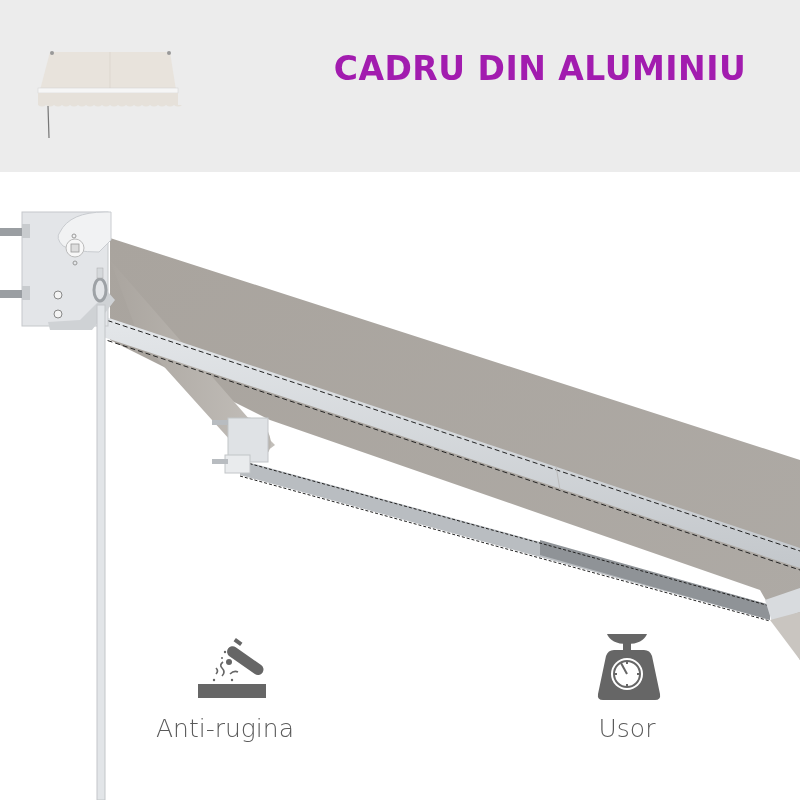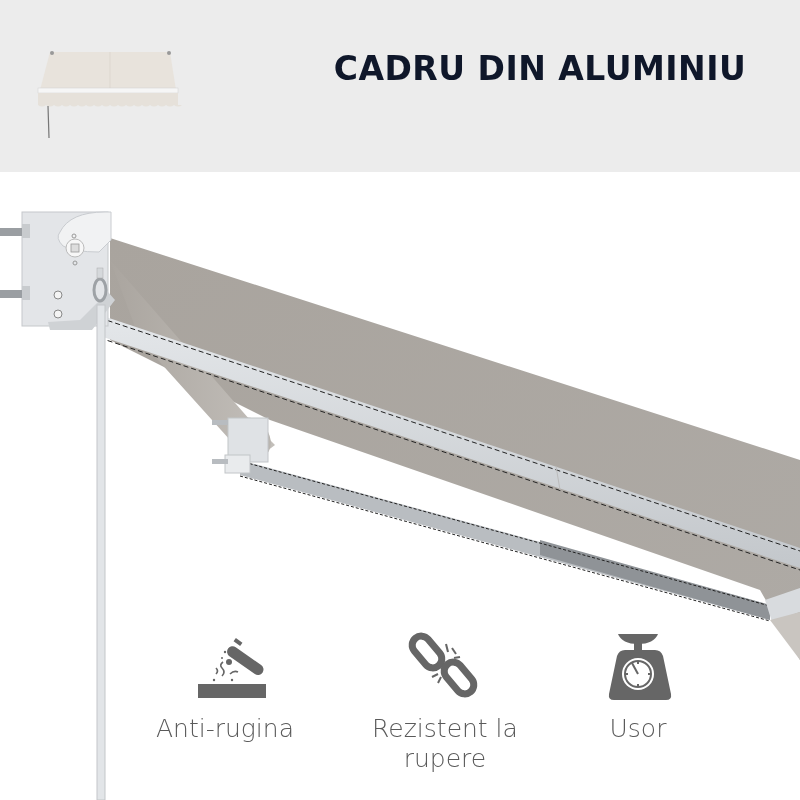--- a/index.html
+++ b/index.html
@@ -1,28 +1,28 @@
 <!DOCTYPE html>
 <html><head>
 <meta charset="utf-8">
 <style>
   html, body { margin:0; padding:0; }
   body { width:800px; height:800px; overflow:hidden; background:#ffffff; position:relative; font-family:"DejaVu Sans", sans-serif; }
   .header { position:absolute; left:0; top:0; width:800px; height:172px; background:#ececec; }
   .header-thumb { position:absolute; left:36px; top:50px; width:146px; height:90px; }
-  .header-title { position:absolute; left:300px; top:46px; width:480px; text-align:center; color:#0f172a; font-family:"DejaVu Sans", sans-serif; font-weight:bold; font-size:33px; line-height:46px; letter-spacing:0.5px; }
+  .header-title { position:absolute; left:300px; top:46px; width:480px; text-align:center; color:#a21caf; font-family:"DejaVu Sans", sans-serif; font-weight:bold; font-size:33px; line-height:46px; letter-spacing:0.5px; }
   .header-title span { display:block; }
   .scene { position:absolute; left:0; top:172px; width:800px; height:628px; }
   .features { position:absolute; left:0; top:620px; width:800px; height:180px; }
   .feature { position:absolute; top:10px; width:180px; text-align:center; }
   .feature .icon { width:90px; height:70px; margin:0 auto; display:block; }
   .feature .label { margin-top:14px; color:#5a5a5a; font-family:"DejaVu Sans", sans-serif; font-weight:300; font-size:25px; line-height:30px; }
   .f1 { left:135px; }
   .f2 { left:355px; }
-  .f3 { left:548px; }
+  .f3 { left:537px; }
 </style>
 </head>
 <body>
 
 <div class="header">
   <svg class="header-thumb" viewBox="0 0 146 90">
     <polygon points="14,2 134,2 140,40 4,40" fill="#e8e3dc"></polygon>
     <line x1="74" y1="2" x2="74" y2="40" stroke="#ddd7cf" stroke-width="1"></line>
     <rect x="2" y="38" width="140" height="5" fill="#f6f6f6" stroke="#d0d0d0" stroke-width="0.5"></rect>
     <rect x="2" y="43" width="140" height="12" fill="#e6e1da"></rect>
@@ -106,36 +106,20 @@
       <path d="M36,44 q3,-3 0,-6" stroke="#666" stroke-width="1.6" fill="none"></path>
       <path d="M42,46 q4,-4 0,-8 q-3,-3 1,-6" stroke="#666" stroke-width="1.6" fill="none"></path>
       <path d="M50,44 q4,-4 8,-2" stroke="#666" stroke-width="1.6" fill="none"></path>
       <circle cx="34" cy="50" r="1.2" fill="#666"></circle>
       <circle cx="52" cy="50" r="1.2" fill="#666"></circle>
       <circle cx="45" cy="22" r="1.2" fill="#666"></circle>
       <circle cx="42" cy="28" r="1" fill="#666"></circle>
     </svg>
     <div class="label">Anti-rugina</div>
   </div>
-  <div class="feature f2">
-    <svg class="icon" viewBox="0 0 90 70">
-      <rect x="18" y="4" width="18" height="36" rx="9" fill="none" stroke="#666" stroke-width="7" transform="rotate(-40 27 22)"></rect>
-      <rect x="50" y="30" width="18" height="36" rx="9" fill="none" stroke="#666" stroke-width="7" transform="rotate(-40 59 48)"></rect>
-      <line x1="46" y1="14" x2="48" y2="22" stroke="#666" stroke-width="2"></line>
-      <line x1="52" y1="18" x2="56" y2="24" stroke="#666" stroke-width="2"></line>
-      <line x1="54" y1="28" x2="60" y2="27" stroke="#666" stroke-width="2"></line>
-      <line x1="30" y1="40" x2="37" y2="40" stroke="#666" stroke-width="2"></line>
-      <line x1="32" y1="47" x2="38" y2="44" stroke="#666" stroke-width="2"></line>
-      <line x1="38" y1="53" x2="41" y2="47" stroke="#666" stroke-width="2"></line>
-    </svg>
-    <div class="label">
-      <span>Rezistent la</span><br>
-      <span>rupere</span>
-    </div>
-  </div>
   <div class="feature f3">
     <svg class="icon" viewBox="0 0 90 70">
       <path d="M25,4 h40 q-4,10 -20,10 q-16,0 -20,-10 z" fill="#666"></path>
       <rect x="41" y="12" width="8" height="8" fill="#666"></rect>
       <path d="M28,20 h34 q6,0 8,6 l8,38 q1,6 -5,6 h-52 q-6,0 -5,-6 l8,-38 q2,-6 8,-6 z" fill="#666"></path>
       <circle cx="45" cy="44" r="16" fill="#fff"></circle>
       <circle cx="45" cy="44" r="13" fill="none" stroke="#666" stroke-width="2"></circle>
       <line x1="45" y1="44" x2="39" y2="33" stroke="#666" stroke-width="2"></line>
       <line x1="45" y1="32" x2="45" y2="34" stroke="#666" stroke-width="2"></line>
       <line x1="45" y1="54" x2="45" y2="56" stroke="#666" stroke-width="2"></line>

